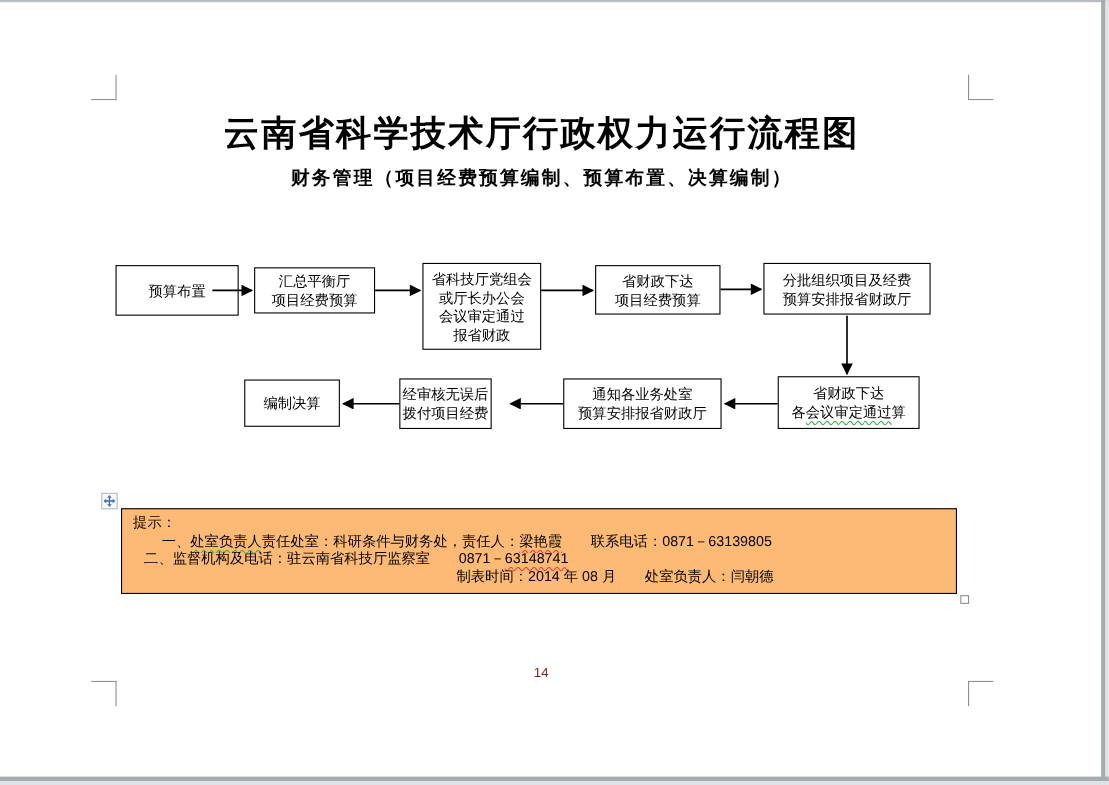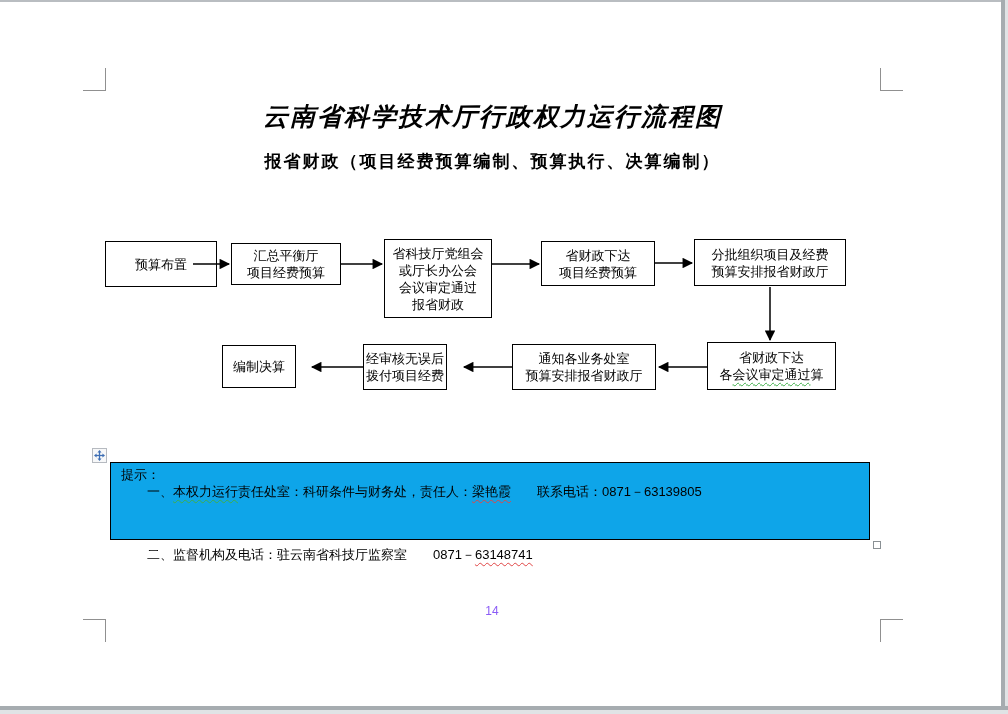--- a/index.html
+++ b/index.html
@@ -17,70 +17,70 @@
   .edge-bottom-light{position:absolute;left:0;top:710px;width:1008px;height:4px;background:#e0e3e5;}
 
   
   .crop{position:absolute;width:22px;height:22px;}
   .crop.tl{left:83px;top:68px;border-right:1px solid #909090;border-bottom:1px solid #909090;}
   .crop.tr{left:880px;top:68px;border-left:1px solid #909090;border-bottom:1px solid #909090;}
   .crop.bl{left:83px;top:619px;border-right:1px solid #909090;border-top:1px solid #909090;}
   .crop.br{left:880px;top:619px;border-left:1px solid #909090;border-top:1px solid #909090;}
 
   .headings{position:absolute;left:0;top:0;width:985px;text-align:center;}
-  .doc-title{position:absolute;left:0;top:100px;width:100%;font-size:25px;font-weight:bold;letter-spacing:2px;font-style:italic;}
+  .doc-title{position:absolute;left:0;top:100px;width:100%;font-size:32px;font-weight:bold;letter-spacing:2px;}
   .doc-subtitle{position:absolute;left:0;top:150px;width:100%;font-size:17px;font-weight:bold;letter-spacing:2px;}
 
   
   .fbox{
     position:absolute;border:1.5px solid #000;background:#fff;
     display:flex;flex-direction:column;justify-content:center;align-items:center;
     font-size:13px;line-height:17px;text-align:center;box-sizing:border-box;
   }
   .overlay{position:absolute;left:0;top:0;pointer-events:none;}
 
   .wavy-green{text-decoration:underline;text-decoration-style:wavy;text-decoration-color:#3fae49;text-decoration-thickness:1px;text-underline-offset:3px;}
   .wavy-red{text-decoration:underline;text-decoration-style:wavy;text-decoration-color:#e04545;text-decoration-thickness:1px;text-underline-offset:3px;}
 
   
-  .notes-box{position:absolute;left:110px;top:462px;width:760px;height:78px;border:1.5px solid #000;box-sizing:border-box;background:#0ea5e9;text-align:right;}
+  .notes-box{position:absolute;left:110px;top:462px;width:760px;height:78px;border:1.5px solid #000;box-sizing:border-box;background:#fdba74;text-align:right;}
   .notes-box .nl{position:absolute;font-size:13px;line-height:16px;white-space:nowrap;}
   .nl1{left:10px;top:4px;}
   .nl2{left:36px;top:21px;}
-  .nl3{left:36px;top:37px;margin-top:47px;}
+  .nl3{left:20px;top:37px;}
   .nl4{left:304px;top:53px;}
 
   .move-handle{
     position:absolute;left:92px;top:448px;width:15px;height:15px;
     border:1px solid #b6bac0;background:#f7f8f9;box-sizing:border-box;
     display:flex;align-items:center;justify-content:center;
   }
   .resize-handle{
     position:absolute;left:873px;top:541px;width:8px;height:8px;
     border:1px solid #8a9094;background:#fff;box-sizing:border-box;
   }
-  .page-number{position:absolute;left:460px;top:604px;width:64px;text-align:center;font-size:12px;color:#8b5cf6;}
+  .page-number{position:absolute;left:460px;top:604px;width:64px;text-align:center;font-size:12px;color:#7f1d1d;}
 </style>
 </head>
 <body>
 
 <div class="edge-top"></div>
 <div class="edge-right-dark"></div>
 <div class="edge-right-light"></div>
 <div class="edge-bottom-dark"></div>
 <div class="edge-bottom-light"></div>
 
 <div class="crop tl"></div>
 <div class="crop tr"></div>
 <div class="crop bl"></div>
 <div class="crop br"></div>
 
 <div class="headings">
   <div class="doc-title">云南省科学技术厅行政权力运行流程图</div>
-  <div class="doc-subtitle">报省财政（项目经费预算编制、预算执行、决算编制）</div>
+  <div class="doc-subtitle">财务管理（项目经费预算编制、预算布置、决算编制）</div>
 </div>
 
 <div class="fbox" style="left:105px;top:241px;width:112px;height:46px">
   <div>预算布置</div>
 </div>
 <div class="fbox" style="left:231px;top:243px;width:110px;height:42px">
   <div>汇总平衡厅</div>
   <div>项目经费预算</div>
 </div>
 <div class="fbox" style="left:384px;top:239px;width:108px;height:79px">
@@ -103,21 +103,21 @@
   <div><span>各</span><span class="wavy-green">会议审定通过</span><span>算</span></div>
 </div>
 <div class="fbox" style="left:512px;top:344px;width:144px;height:46px">
   <div>通知各业务处室</div>
   <div>预算安排报省财政厅</div>
 </div>
 <div class="fbox" style="left:363px;top:344px;width:84px;height:46px">
   <div>经审核无误后</div>
   <div>拨付项目经费</div>
 </div>
-<div class="fbox" style="left:222px;top:345px;width:74px;height:43px">
+<div class="fbox" style="left:222px;top:345px;width:87px;height:43px">
   <div>编制决算</div>
 </div>
 
 <svg class="overlay" width="1008" height="714">
   <defs>
     <marker id="ah" viewBox="0 0 10 10" markerWidth="9" markerHeight="7" refX="9" refY="5" orient="auto">
       <path d="M0,0 L10,5 L0,10 z" fill="#000"></path>
     </marker>
   </defs>
   <line x1="193" y1="264" x2="229" y2="264" stroke="#000" stroke-width="1.5" marker-end="url(#ah)"></line>
@@ -138,19 +138,20 @@
       <path d="M6 0 L8.2 2.8 L3.8 2.8 Z" stroke="none"></path>
       <path d="M6 12 L8.2 9.2 L3.8 9.2 Z" stroke="none"></path>
       <path d="M0 6 L2.8 3.8 L2.8 8.2 Z" stroke="none"></path>
       <path d="M12 6 L9.2 3.8 L9.2 8.2 Z" stroke="none"></path>
     </g>
   </svg>
 </div>
 
 <div class="notes-box">
   <div class="nl nl1">提示：</div>
-  <div class="nl nl2"><span>一、</span><span class="wavy-green">本权力运行</span><span>责任处室：科研条件与财务处，责任人：</span><span class="wavy-red">梁艳霞</span><span>　　联系电话：0871－63139805</span></div>
+  <div class="nl nl2"><span>一、</span><span class="wavy-green">处室负责人</span><span>责任处室：科研条件与财务处，责任人：</span><span class="wavy-red">梁艳霞</span><span>　　联系电话：0871－63139805</span></div>
   <div class="nl nl3"><span>二、监督机构及电话：驻云南省科技厅监察室　　0871－</span><span class="wavy-red">63148741</span></div>
+  <div class="nl nl4">制表时间：2014 年 08 月　　处室负责人：闫朝德</div>
 </div>
 
 <div class="resize-handle"></div>
 
 <div class="page-number">14</div>
 
 </body></html>

